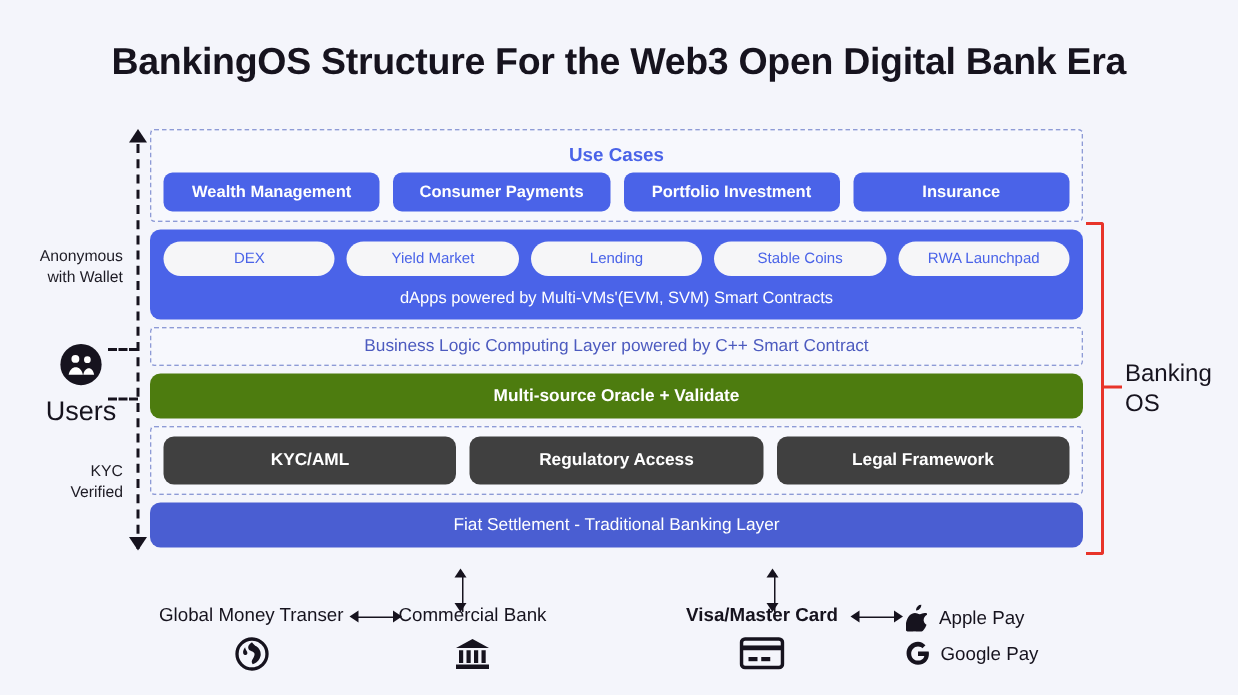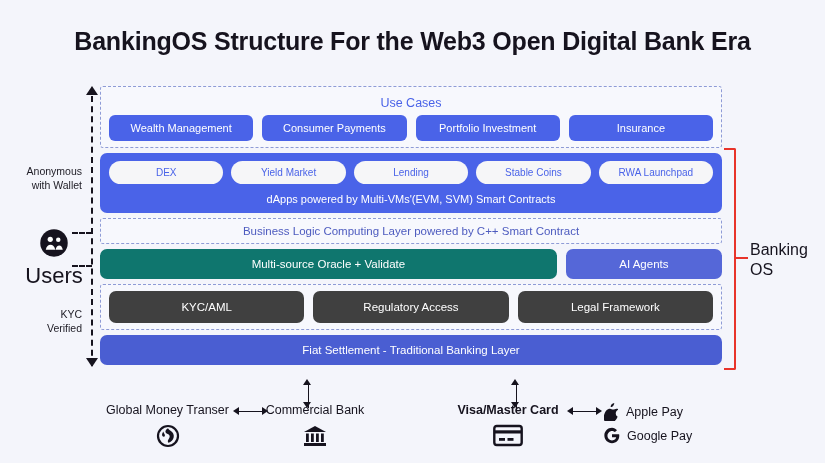--- a/index.html
+++ b/index.html
@@ -28,20 +28,21 @@
     left: 100px; top: 86px;
     width: 622px;
   }
 
   .dashed-box {
     border: 1.5px dashed #8e9bd6;
     border-radius: 3px;
     background: #f7f8fd;
     padding: 6px 8px;
     margin-bottom: 5px;
+    font-weight: bold;
   }
 
   .section-caption {
     text-align: center;
     color: #4a63e8;
     font-size: 12.5px;
     padding: 3px 0 5px;
   }
   .section-caption.dark { color: #4d5bbf; }
 
@@ -91,26 +92,27 @@
     color: #4d5bbf;
     font-size: 11.5px;
     padding: 6px 0;
     margin-bottom: 5px;
   }
 
   
   .oracle-row { display: flex; gap: 9px; margin-bottom: 5px; }
   .oracle-main {
     flex: 3.45;
-    background: #0f766e;
+    background: #4d7c0f;
     color: #fff;
     border-radius: 7px;
     text-align: center;
     font-size: 11.5px;
     padding: 9px 0;
+    font-weight: bold;
   }
   .oracle-side {
     flex: 1.18;
     background: #5567d8;
     color: #fff;
     border-radius: 7px;
     text-align: center;
     font-size: 11.5px;
     padding: 9px 0;
   }
@@ -149,21 +151,21 @@
   #lbl-anon { left: 8px; top: 165px; }
   #lbl-kyc  { left: 8px; top: 308px; }
 
   .users-group {
     position: absolute;
     left: 18px; top: 228px;
     width: 72px;
     text-align: center;
   }
   .users-label {
-    font-size: 22px;
+    font-size: 18px;
     color: #16131e;
     margin-top: 1px;
   }
 
   
   .spine {
     position: absolute;
     left: 91px; top: 96px;
     width: 0;
     height: 270px;
@@ -302,21 +304,20 @@
       <div class="white-pill">Stable Coins</div>
       <div class="white-pill">RWA Launchpad</div>
     </div>
     <div class="block-caption">dApps powered by Multi-VMs'(EVM, SVM) Smart Contracts</div>
   </div>
 
   <div class="strip">Business Logic Computing Layer powered by C++ Smart Contract</div>
 
   <div class="oracle-row">
     <div class="oracle-main">Multi-source Oracle + Validate</div>
-    <div class="oracle-side">AI Agents</div>
   </div>
 
   <div class="dashed-box">
     <div class="compliance-row">
       <div class="compliance-pill">KYC/AML</div>
       <div class="compliance-pill">Regulatory Access</div>
       <div class="compliance-pill">Legal Framework</div>
     </div>
   </div>
 

